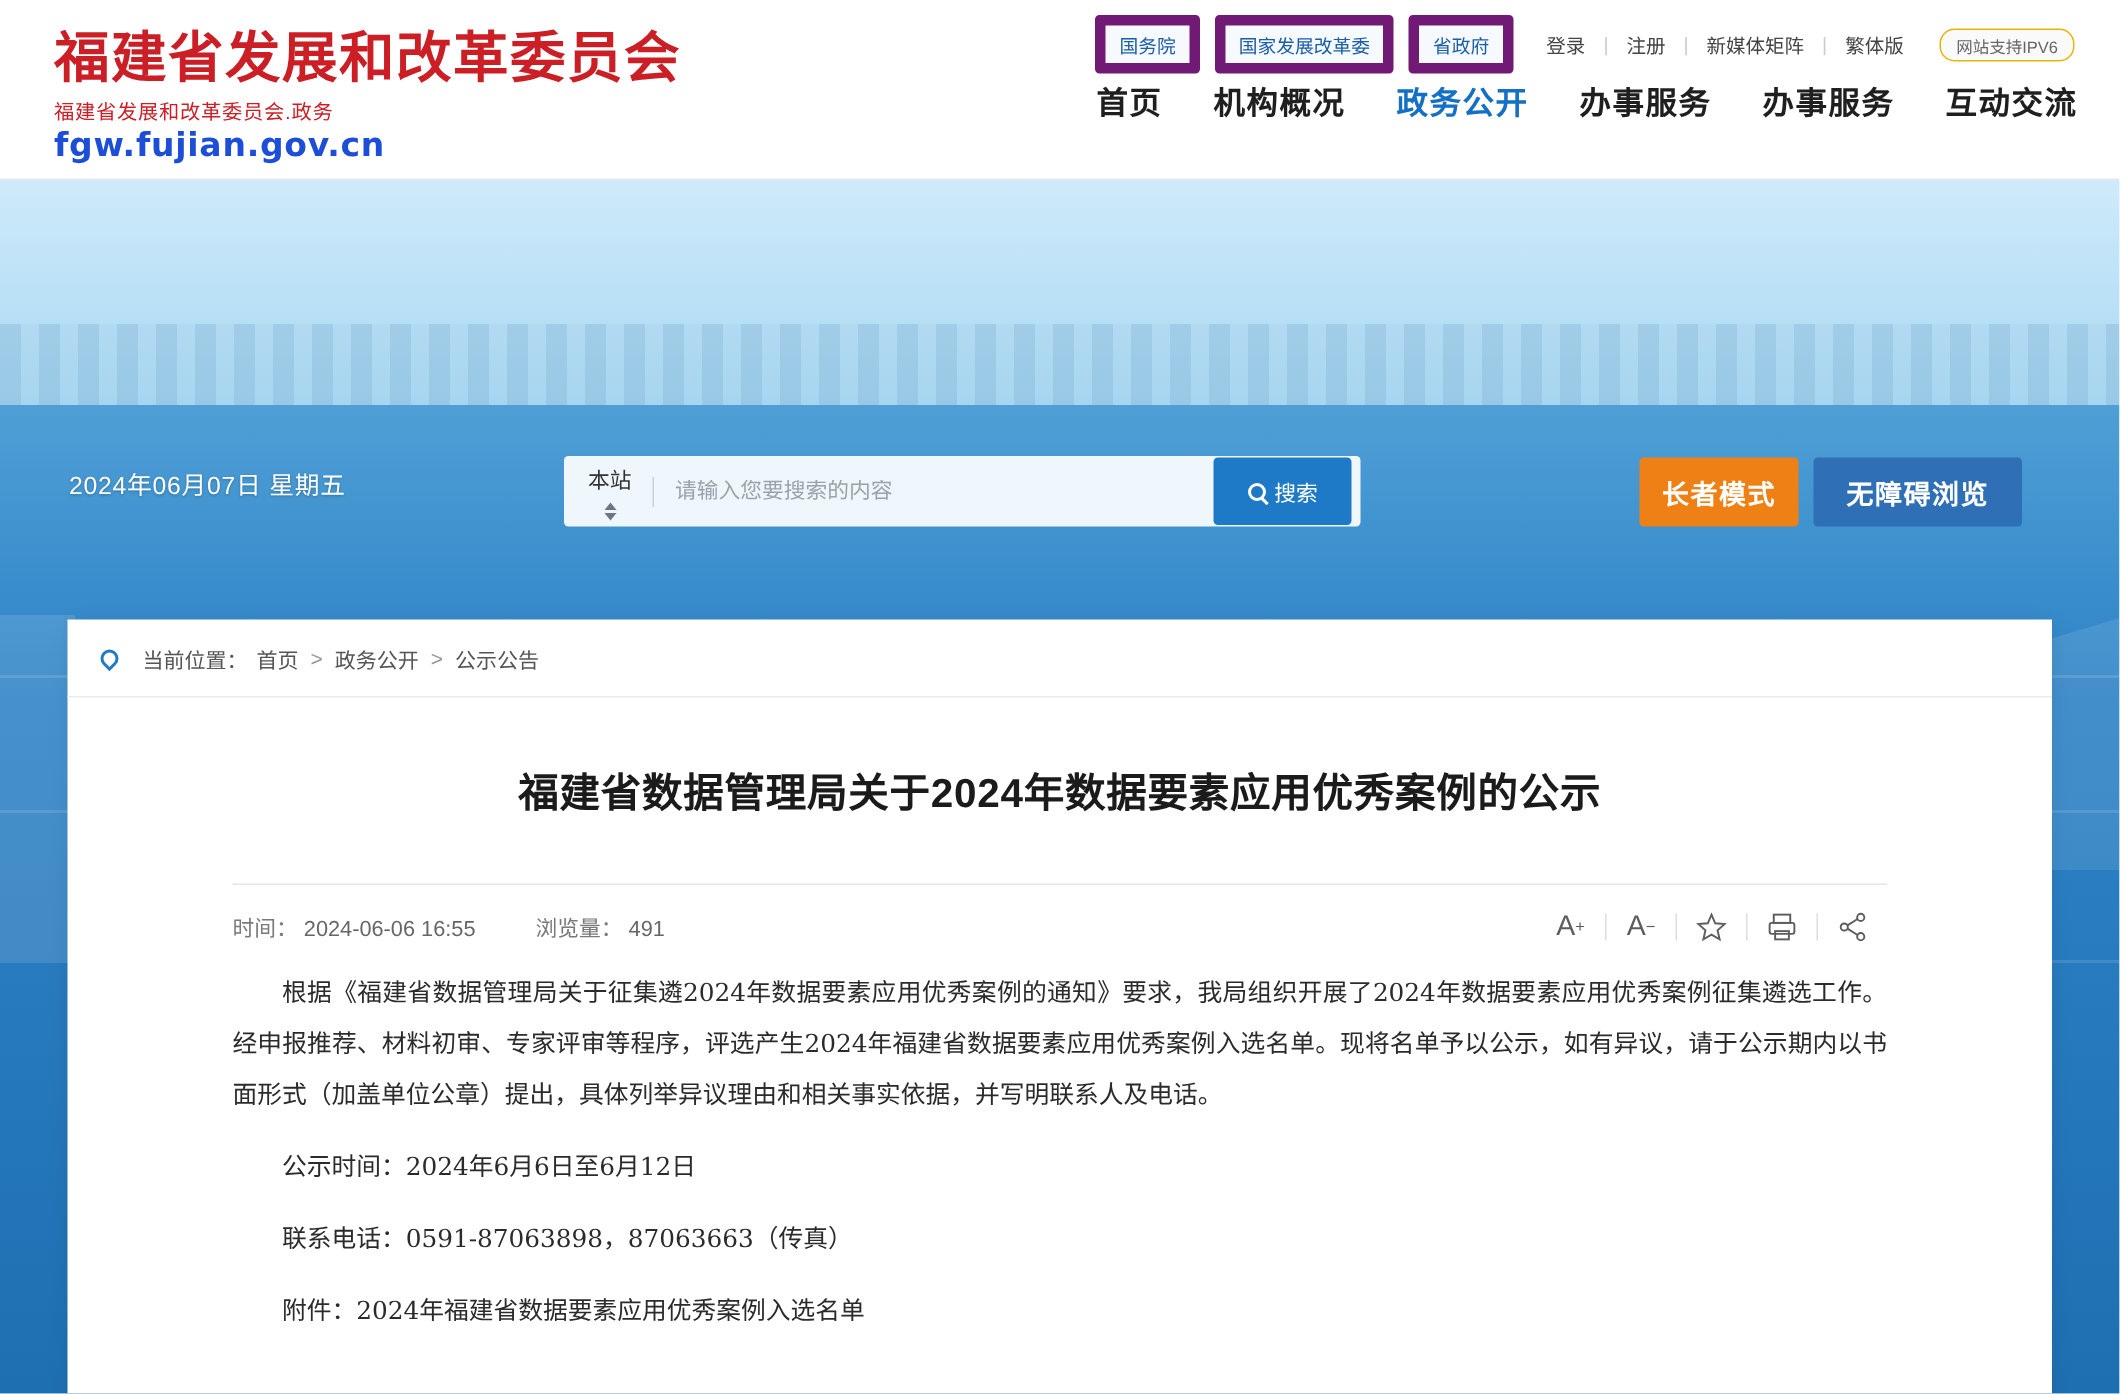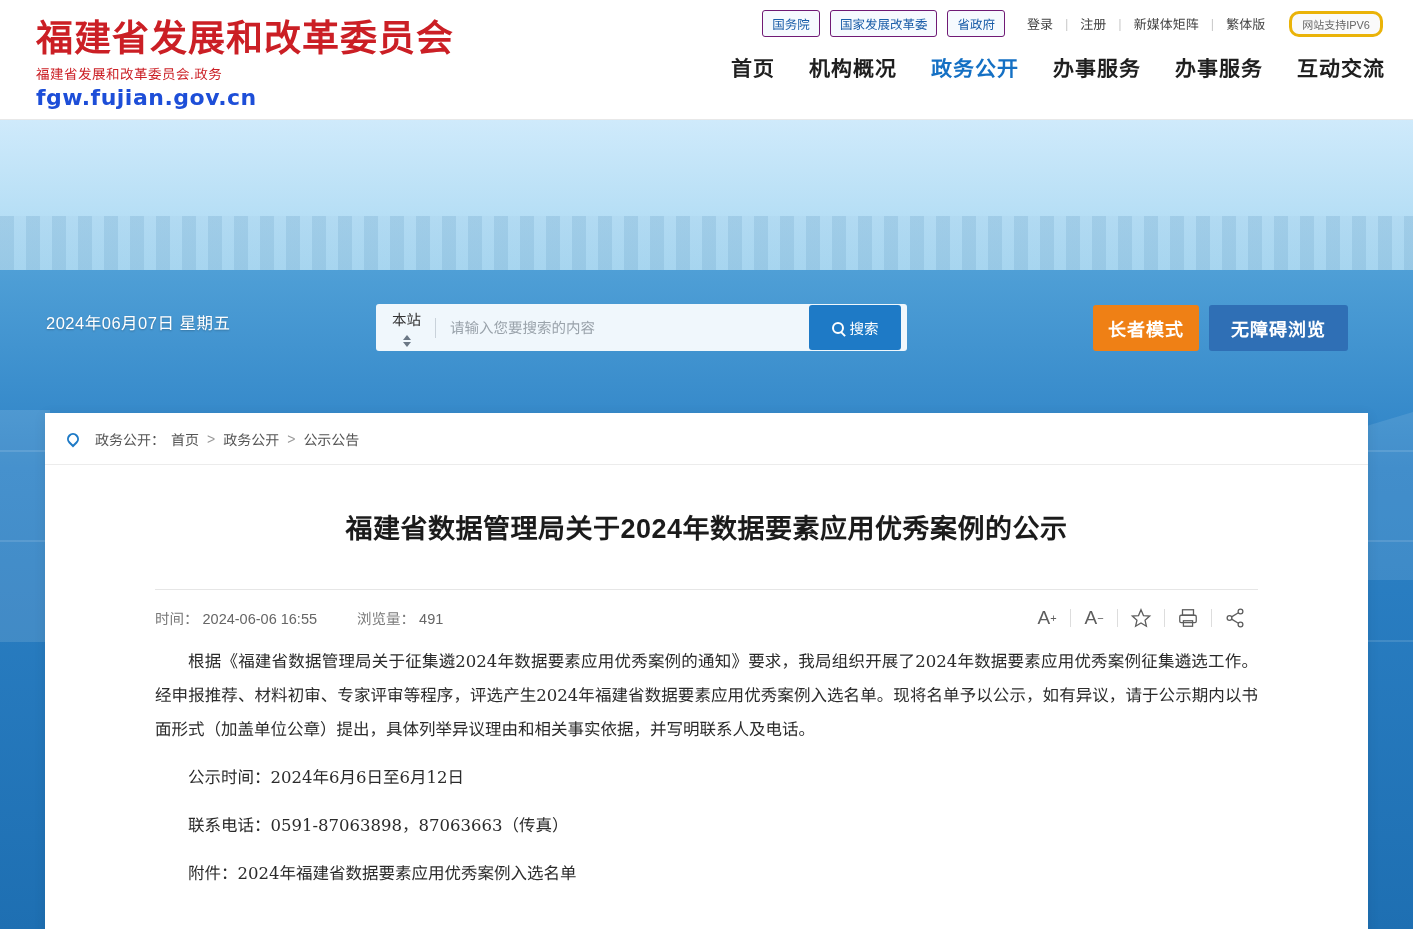--- a/index.html
+++ b/index.html
@@ -41,34 +41,34 @@
     margin-top: 2px;
   }
 
   .toplinks {
     position: absolute;
     right: 30px; top: 10px;
     display: flex; align-items: center; gap: 0px;
     font-size: 13px; color: #555;
   }
   .pill {
-    border: 1px solid #701a75;
+    border: 7px solid #701a75;
     border-radius: 3px;
     color: #1a5da8;
     padding: 3px 9px;
     margin-right: 10px;
     font-size: 12.5px;
     background: #f6fafe;
     white-space: nowrap;
   }
   .tl-item { padding: 0 12px; color: #444; font-size: 13px; white-space: nowrap; }
   .tl-sep { color: #ccc; }
   .ipv6 {
     margin-left: 12px;
-    border: 3px solid #eab308;
+    border: 1px solid #eab308;
     border-radius: 10px;
     padding: 2px 10px;
     font-size: 11px;
     color: #666;
     background: #fafafa;
     white-space: nowrap;
   }
 
   .mainnav {
     position: absolute;
@@ -319,21 +319,21 @@
     </button>
   </div>
 
   <div class="btn-elder">长者模式</div>
   <div class="btn-access">无障碍浏览</div>
 
   <div class="card">
 
     <div class="crumb">
       <span class="pin"></span>
-      <span>政务公开：</span>
+      <span>当前位置：</span>
       <a href="#">首页</a>
       <span class="sep">&gt;</span>
       <a href="#">政务公开</a>
       <span class="sep">&gt;</span>
       <a href="#">公示公告</a>
     </div>
 
     <div class="article">
       <div class="art-title">福建省数据管理局关于2024年数据要素应用优秀案例的公示</div>
 

